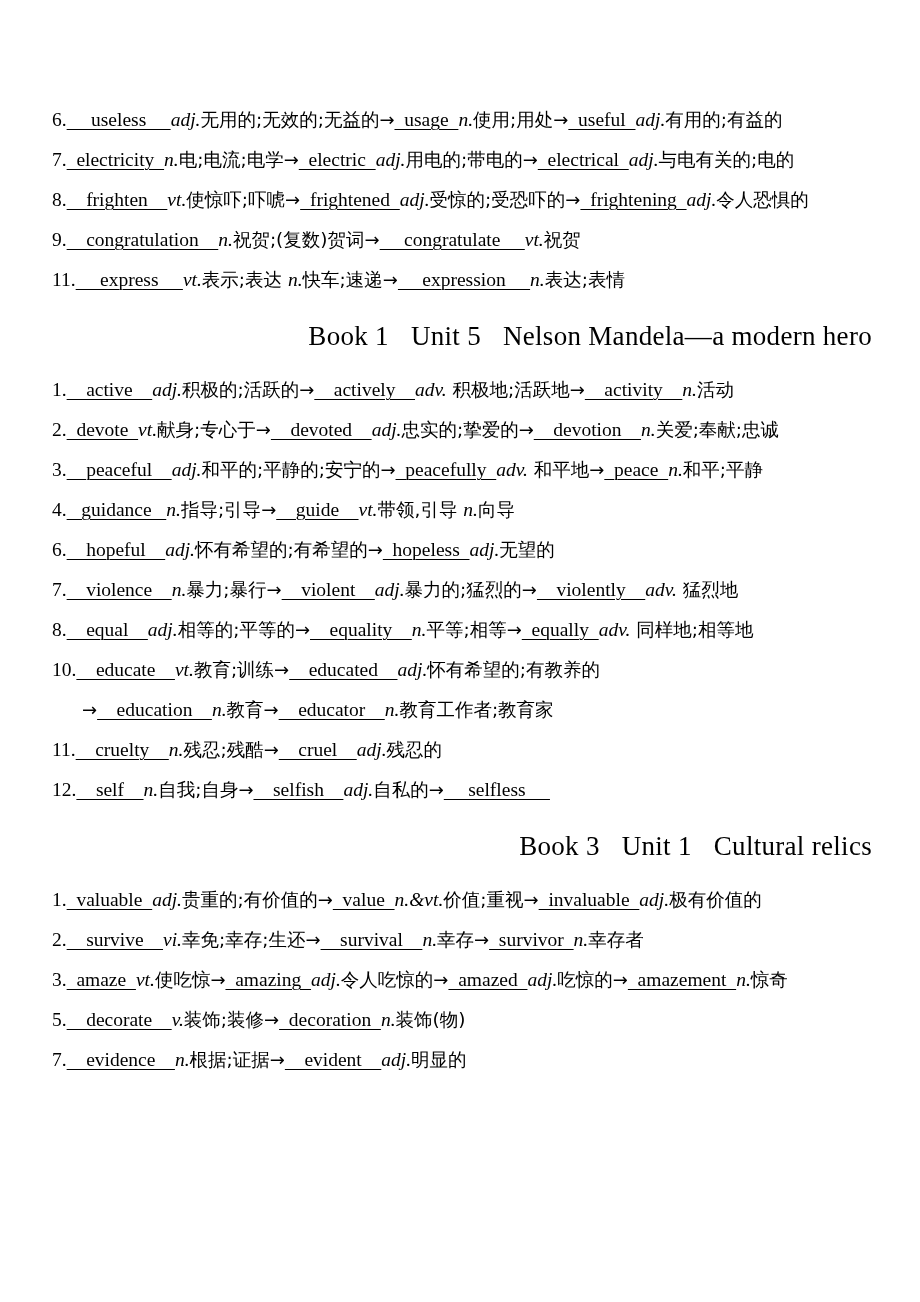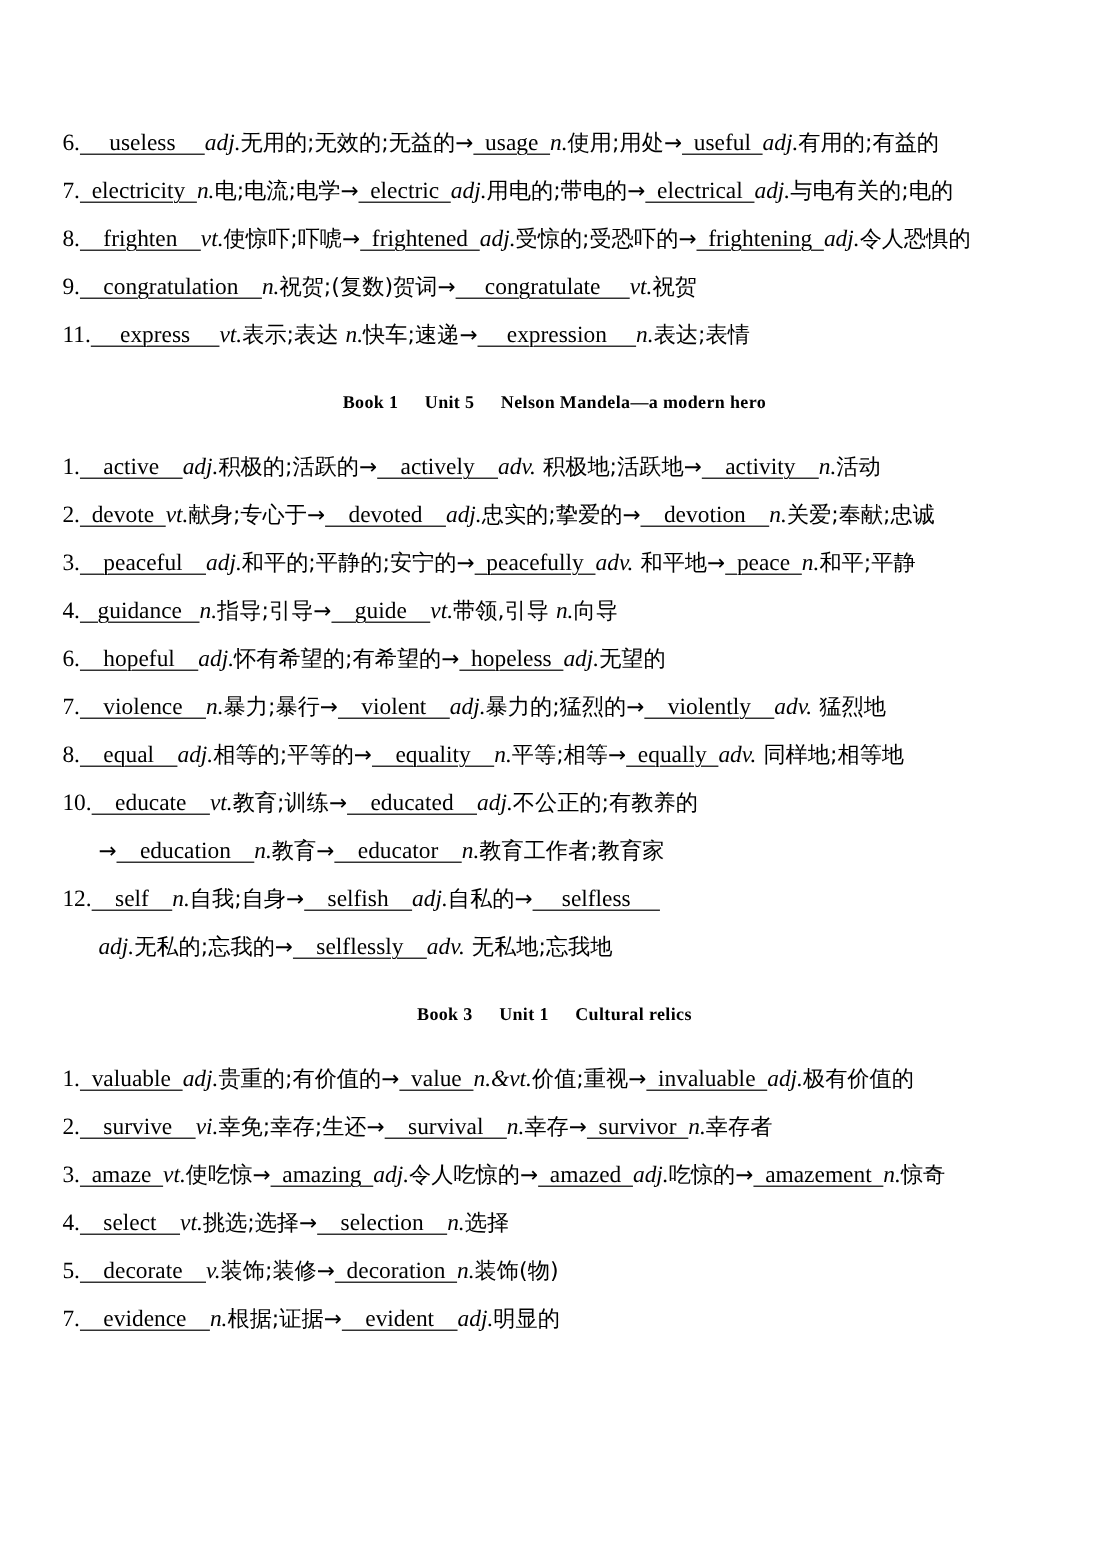--- a/index.html
+++ b/index.html
@@ -56,23 +56,23 @@
     font-family: "DejaVu Sans", "Liberation Sans", sans-serif;
     font-style: normal;
     font-size: 18.5px;
   }
   .arrow {
     font-family: "DejaVu Sans", "Liberation Sans", sans-serif;
     font-style: normal;
     font-size: 18px;
   }
   .heading {
-    font-size: 15px;
-    font-weight: bold;
-    text-align: center;
+    font-size: 27px;
+    font-weight: normal;
+    text-align: right;
     line-height: 40px;
     margin: 0;
     white-space: nowrap;
     letter-spacing: 0.3px;
   }
   .spacer-top { height: 16px; }
   .spacer-bot { height: 14px; }
   .hd-gap { display: inline-block; width: 22px; }
 </style>
 </head>
@@ -88,27 +88,26 @@
       <div class="spacer-top"></div>
       <div class="heading"><span>Book 1</span><span class="hd-gap"></span><span>Unit 5</span><span class="hd-gap"></span><span>Nelson Mandela—a modern hero</span></div>
       <div class="spacer-bot"></div>
       <div class="entry"><span class="num">1.</span><span class="blank">&nbsp;&nbsp;&nbsp;&nbsp;active&nbsp;&nbsp;&nbsp;&nbsp;</span><span class="pos">adj.</span><span class="cn">积极的;活跃的</span><span class="arrow">→</span><span class="blank">&nbsp;&nbsp;&nbsp;&nbsp;actively&nbsp;&nbsp;&nbsp;&nbsp;</span><span class="pos">adv.</span><span class="cn"> 积极地;活跃地</span><span class="arrow">→</span><span class="blank">&nbsp;&nbsp;&nbsp;&nbsp;activity&nbsp;&nbsp;&nbsp;&nbsp;</span><span class="pos">n.</span><span class="cn">活动</span></div>
       <div class="entry"><span class="num">2.</span><span class="blank">&nbsp;&nbsp;devote&nbsp;&nbsp;</span><span class="pos">vt.</span><span class="cn">献身;专心于</span><span class="arrow">→</span><span class="blank">&nbsp;&nbsp;&nbsp;&nbsp;devoted&nbsp;&nbsp;&nbsp;&nbsp;</span><span class="pos">adj.</span><span class="cn">忠实的;挚爱的</span><span class="arrow">→</span><span class="blank">&nbsp;&nbsp;&nbsp;&nbsp;devotion&nbsp;&nbsp;&nbsp;&nbsp;</span><span class="pos">n.</span><span class="cn">关爱;奉献;忠诚</span></div>
       <div class="entry"><span class="num">3.</span><span class="blank">&nbsp;&nbsp;&nbsp;&nbsp;peaceful&nbsp;&nbsp;&nbsp;&nbsp;</span><span class="pos">adj.</span><span class="cn">和平的;平静的;安宁的</span><span class="arrow">→</span><span class="blank">&nbsp;&nbsp;peacefully&nbsp;&nbsp;</span><span class="pos">adv.</span><span class="cn"> 和平地</span><span class="arrow">→</span><span class="blank">&nbsp;&nbsp;peace&nbsp;&nbsp;</span><span class="pos">n.</span><span class="cn">和平;平静</span></div>
       <div class="entry"><span class="num">4.</span><span class="blank">&nbsp;&nbsp;&nbsp;guidance&nbsp;&nbsp;&nbsp;</span><span class="pos">n.</span><span class="cn">指导;引导</span><span class="arrow">→</span><span class="blank">&nbsp;&nbsp;&nbsp;&nbsp;guide&nbsp;&nbsp;&nbsp;&nbsp;</span><span class="pos">vt.</span><span class="cn">带领,引导 </span><span class="pos">n.</span><span class="cn">向导</span></div>
       <div class="entry"><span class="num">6.</span><span class="blank">&nbsp;&nbsp;&nbsp;&nbsp;hopeful&nbsp;&nbsp;&nbsp;&nbsp;</span><span class="pos">adj.</span><span class="cn">怀有希望的;有希望的</span><span class="arrow">→</span><span class="blank">&nbsp;&nbsp;hopeless&nbsp;&nbsp;</span><span class="pos">adj.</span><span class="cn">无望的</span></div>
       <div class="entry"><span class="num">7.</span><span class="blank">&nbsp;&nbsp;&nbsp;&nbsp;violence&nbsp;&nbsp;&nbsp;&nbsp;</span><span class="pos">n.</span><span class="cn">暴力;暴行</span><span class="arrow">→</span><span class="blank">&nbsp;&nbsp;&nbsp;&nbsp;violent&nbsp;&nbsp;&nbsp;&nbsp;</span><span class="pos">adj.</span><span class="cn">暴力的;猛烈的</span><span class="arrow">→</span><span class="blank">&nbsp;&nbsp;&nbsp;&nbsp;violently&nbsp;&nbsp;&nbsp;&nbsp;</span><span class="pos">adv.</span><span class="cn"> 猛烈地</span></div>
       <div class="entry"><span class="num">8.</span><span class="blank">&nbsp;&nbsp;&nbsp;&nbsp;equal&nbsp;&nbsp;&nbsp;&nbsp;</span><span class="pos">adj.</span><span class="cn">相等的;平等的</span><span class="arrow">→</span><span class="blank">&nbsp;&nbsp;&nbsp;&nbsp;equality&nbsp;&nbsp;&nbsp;&nbsp;</span><span class="pos">n.</span><span class="cn">平等;相等</span><span class="arrow">→</span><span class="blank">&nbsp;&nbsp;equally&nbsp;&nbsp;</span><span class="pos">adv.</span><span class="cn"> 同样地;相等地</span></div>
-      <div class="entry"><span class="num">10.</span><span class="blank">&nbsp;&nbsp;&nbsp;&nbsp;educate&nbsp;&nbsp;&nbsp;&nbsp;</span><span class="pos">vt.</span><span class="cn">教育;训练</span><span class="arrow">→</span><span class="blank">&nbsp;&nbsp;&nbsp;&nbsp;educated&nbsp;&nbsp;&nbsp;&nbsp;</span><span class="pos">adj.</span><span class="cn">不公正的;有教养的</span></div>
+      <div class="entry"><span class="num">10.</span><span class="blank">&nbsp;&nbsp;&nbsp;&nbsp;educate&nbsp;&nbsp;&nbsp;&nbsp;</span><span class="pos">vt.</span><span class="cn">教育;训练</span><span class="arrow">→</span><span class="blank">&nbsp;&nbsp;&nbsp;&nbsp;educated&nbsp;&nbsp;&nbsp;&nbsp;</span><span class="pos">adj.</span><span class="cn">怀有希望的;有教养的</span></div>
       <div class="entry cont"><span class="arrow">→</span><span class="blank">&nbsp;&nbsp;&nbsp;&nbsp;education&nbsp;&nbsp;&nbsp;&nbsp;</span><span class="pos">n.</span><span class="cn">教育</span><span class="arrow">→</span><span class="blank">&nbsp;&nbsp;&nbsp;&nbsp;educator&nbsp;&nbsp;&nbsp;&nbsp;</span><span class="pos">n.</span><span class="cn">教育工作者;教育家</span></div>
+      <div class="entry"><span class="num">11.</span><span class="blank">&nbsp;&nbsp;&nbsp;&nbsp;cruelty&nbsp;&nbsp;&nbsp;&nbsp;</span><span class="pos">n.</span><span class="cn">残忍;残酷</span><span class="arrow">→</span><span class="blank">&nbsp;&nbsp;&nbsp;&nbsp;cruel&nbsp;&nbsp;&nbsp;&nbsp;</span><span class="pos">adj.</span><span class="cn">残忍的</span></div>
       <div class="entry"><span class="num">12.</span><span class="blank">&nbsp;&nbsp;&nbsp;&nbsp;self&nbsp;&nbsp;&nbsp;&nbsp;</span><span class="pos">n.</span><span class="cn">自我;自身</span><span class="arrow">→</span><span class="blank">&nbsp;&nbsp;&nbsp;&nbsp;selfish&nbsp;&nbsp;&nbsp;&nbsp;</span><span class="pos">adj.</span><span class="cn">自私的</span><span class="arrow">→</span><span class="blank">&nbsp;&nbsp;&nbsp;&nbsp;&nbsp;selfless&nbsp;&nbsp;&nbsp;&nbsp;&nbsp;</span></div>
-      <div class="entry cont"><span class="pos">adj.</span><span class="cn">无私的;忘我的</span><span class="arrow">→</span><span class="blank">&nbsp;&nbsp;&nbsp;&nbsp;selflessly&nbsp;&nbsp;&nbsp;&nbsp;</span><span class="pos">adv.</span><span class="cn"> 无私地;忘我地</span></div>
       <div class="spacer-top"></div>
       <div class="heading"><span>Book 3</span><span class="hd-gap"></span><span>Unit 1</span><span class="hd-gap"></span><span>Cultural relics</span></div>
       <div class="spacer-bot"></div>
       <div class="entry"><span class="num">1.</span><span class="blank">&nbsp;&nbsp;valuable&nbsp;&nbsp;</span><span class="pos">adj.</span><span class="cn">贵重的;有价值的</span><span class="arrow">→</span><span class="blank">&nbsp;&nbsp;value&nbsp;&nbsp;</span><span class="pos">n.&amp;vt.</span><span class="cn">价值;重视</span><span class="arrow">→</span><span class="blank">&nbsp;&nbsp;invaluable&nbsp;&nbsp;</span><span class="pos">adj.</span><span class="cn">极有价值的</span></div>
       <div class="entry"><span class="num">2.</span><span class="blank">&nbsp;&nbsp;&nbsp;&nbsp;survive&nbsp;&nbsp;&nbsp;&nbsp;</span><span class="pos">vi.</span><span class="cn">幸免;幸存;生还</span><span class="arrow">→</span><span class="blank">&nbsp;&nbsp;&nbsp;&nbsp;survival&nbsp;&nbsp;&nbsp;&nbsp;</span><span class="pos">n.</span><span class="cn">幸存</span><span class="arrow">→</span><span class="blank">&nbsp;&nbsp;survivor&nbsp;&nbsp;</span><span class="pos">n.</span><span class="cn">幸存者</span></div>
       <div class="entry"><span class="num">3.</span><span class="blank">&nbsp;&nbsp;amaze&nbsp;&nbsp;</span><span class="pos">vt.</span><span class="cn">使吃惊</span><span class="arrow">→</span><span class="blank">&nbsp;&nbsp;amazing&nbsp;&nbsp;</span><span class="pos">adj.</span><span class="cn">令人吃惊的</span><span class="arrow">→</span><span class="blank">&nbsp;&nbsp;amazed&nbsp;&nbsp;</span><span class="pos">adj.</span><span class="cn">吃惊的</span><span class="arrow">→</span><span class="blank">&nbsp;&nbsp;amazement&nbsp;&nbsp;</span><span class="pos">n.</span><span class="cn">惊奇</span></div>
-      <div class="entry"><span class="num">4.</span><span class="blank">&nbsp;&nbsp;&nbsp;&nbsp;select&nbsp;&nbsp;&nbsp;&nbsp;</span><span class="pos">vt.</span><span class="cn">挑选;选择</span><span class="arrow">→</span><span class="blank">&nbsp;&nbsp;&nbsp;&nbsp;selection&nbsp;&nbsp;&nbsp;&nbsp;</span><span class="pos">n.</span><span class="cn">选择</span></div>
       <div class="entry"><span class="num">5.</span><span class="blank">&nbsp;&nbsp;&nbsp;&nbsp;decorate&nbsp;&nbsp;&nbsp;&nbsp;</span><span class="pos">v.</span><span class="cn">装饰;装修</span><span class="arrow">→</span><span class="blank">&nbsp;&nbsp;decoration&nbsp;&nbsp;</span><span class="pos">n.</span><span class="cn">装饰(物)</span></div>
       <div class="entry"><span class="num">7.</span><span class="blank">&nbsp;&nbsp;&nbsp;&nbsp;evidence&nbsp;&nbsp;&nbsp;&nbsp;</span><span class="pos">n.</span><span class="cn">根据;证据</span><span class="arrow">→</span><span class="blank">&nbsp;&nbsp;&nbsp;&nbsp;evident&nbsp;&nbsp;&nbsp;&nbsp;</span><span class="pos">adj.</span><span class="cn">明显的</span></div>
     </div>
 </div>
 
 </body></html>

